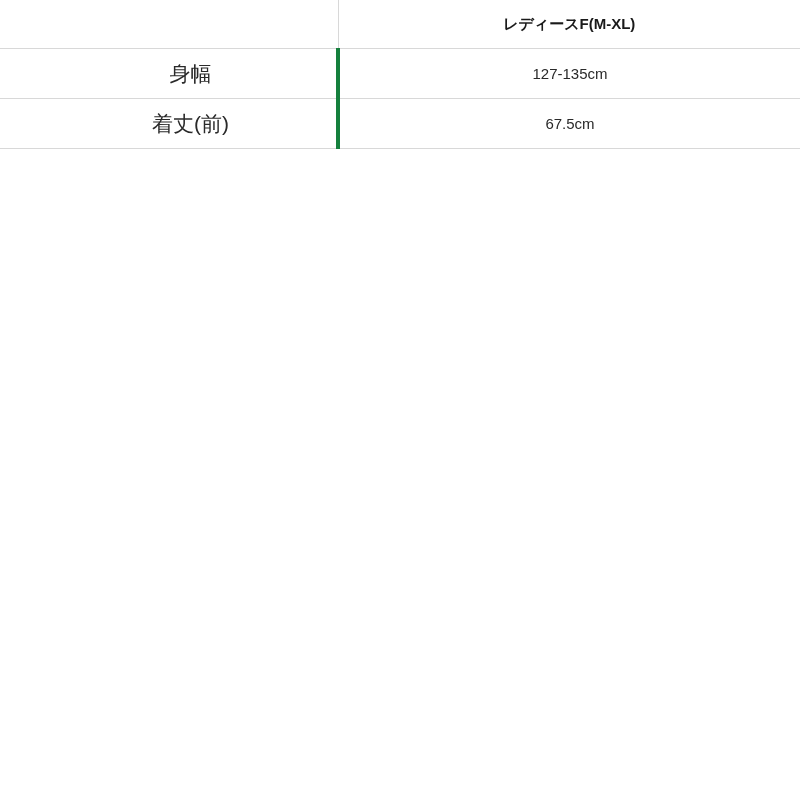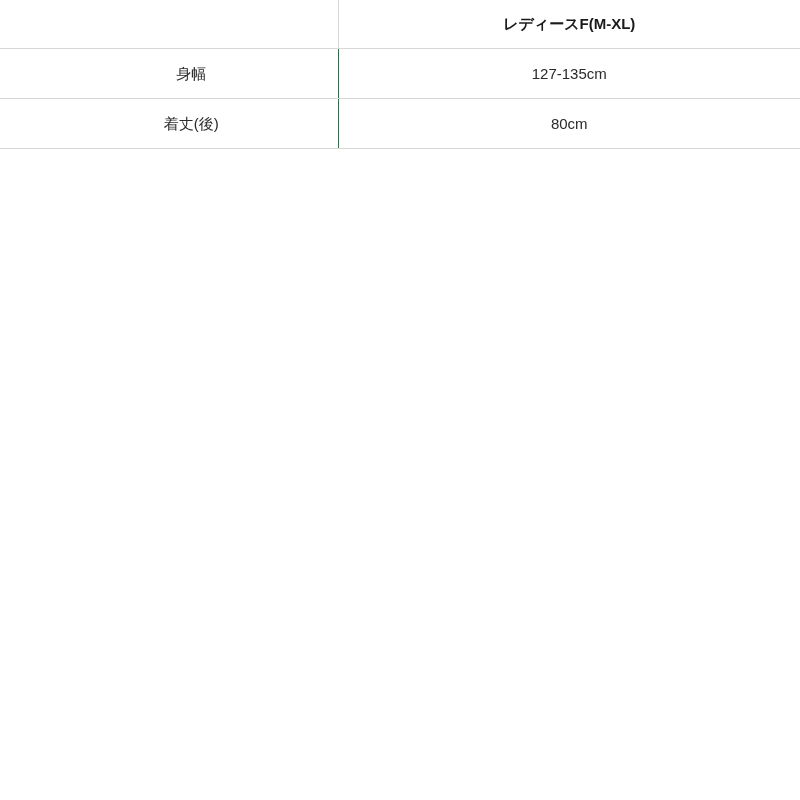--- a/index.html
+++ b/index.html
@@ -48,25 +48,25 @@
   table.size-table thead th.head-label {
     background: #ffffff;
   }
   table.size-table thead th.head-value {
     font-weight: bold;
     font-size: 15px;
     border-left: 1px solid #d8d8d8;
   }
   table.size-table tbody th.row-label {
     color: #2a2a2a;
-    font-size: 15px;
+    font-size: 21px;
     padding-left: 45px;
   }
   table.size-table tbody td.row-value {
-    border-left: 1px solid #15803d;
+    border-left: 4px solid #15803d;
     color: #2a2a2a;
     font-size: 15px;
   }
   table.size-table tbody tr:last-child th,
   table.size-table tbody tr:last-child td {
     border-bottom: 1px solid #d8d8d8;
   }
   .spacer-area {
     width: 800px;
     background: #ffffff;
@@ -86,19 +86,19 @@
         <th class="head-label"></th>
         <th class="head-value">レディースF(M-XL)</th>
       </tr>
     </thead>
     <tbody>
       <tr>
         <th class="row-label">身幅</th>
         <td class="row-value">127-135cm</td>
       </tr>
       <tr>
-        <th class="row-label">着丈(後)</th>
-        <td class="row-value">80cm</td>
+        <th class="row-label">着丈(前)</th>
+        <td class="row-value">67.5cm</td>
       </tr>
     </tbody>
   </table>
   <div class="spacer-area"></div>
 </div>
 
 </body></html>

